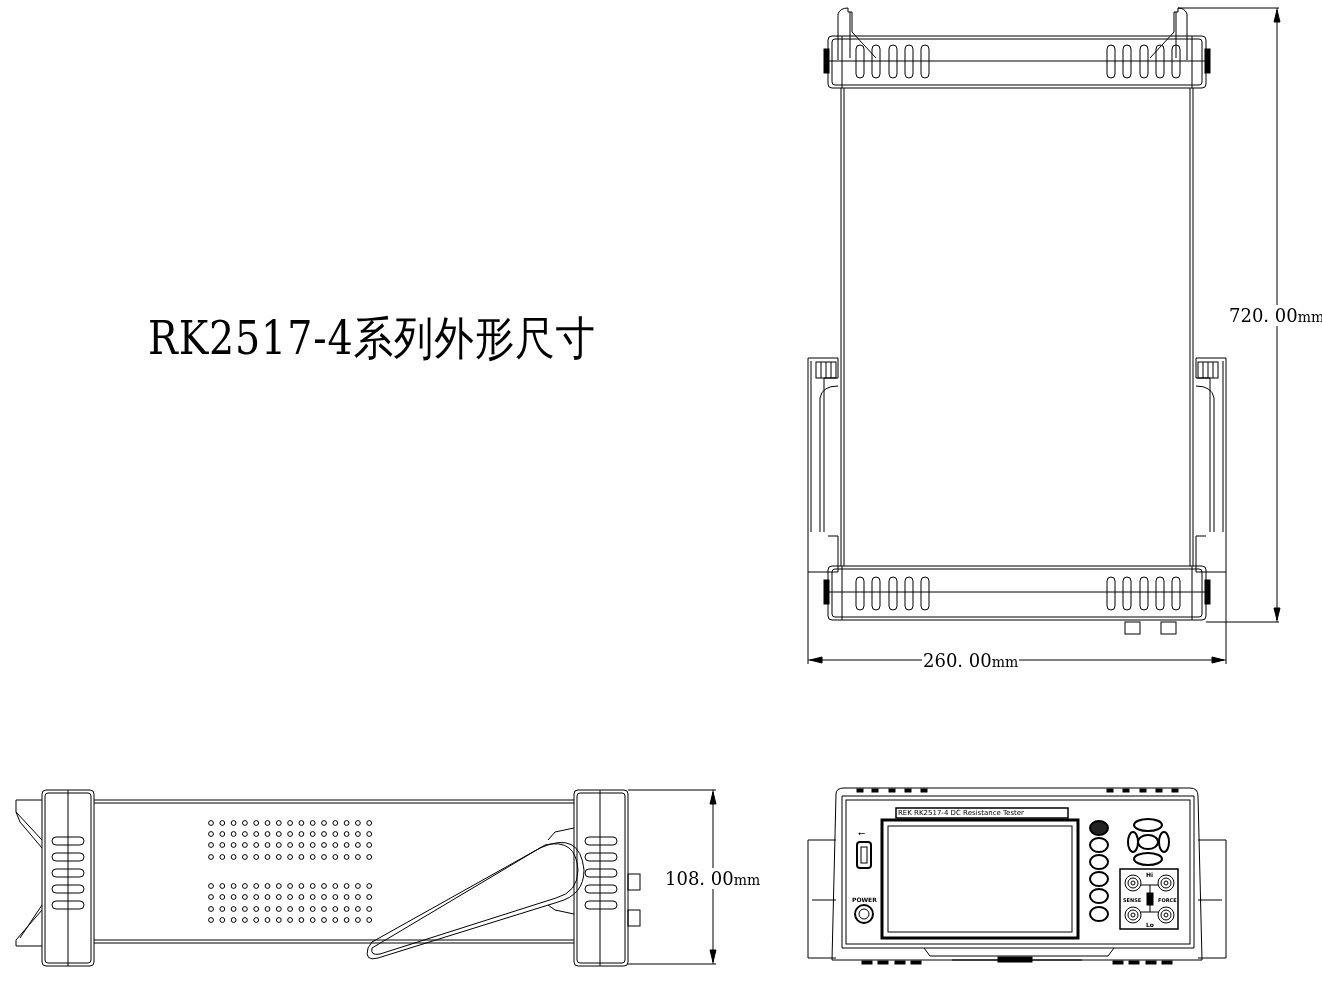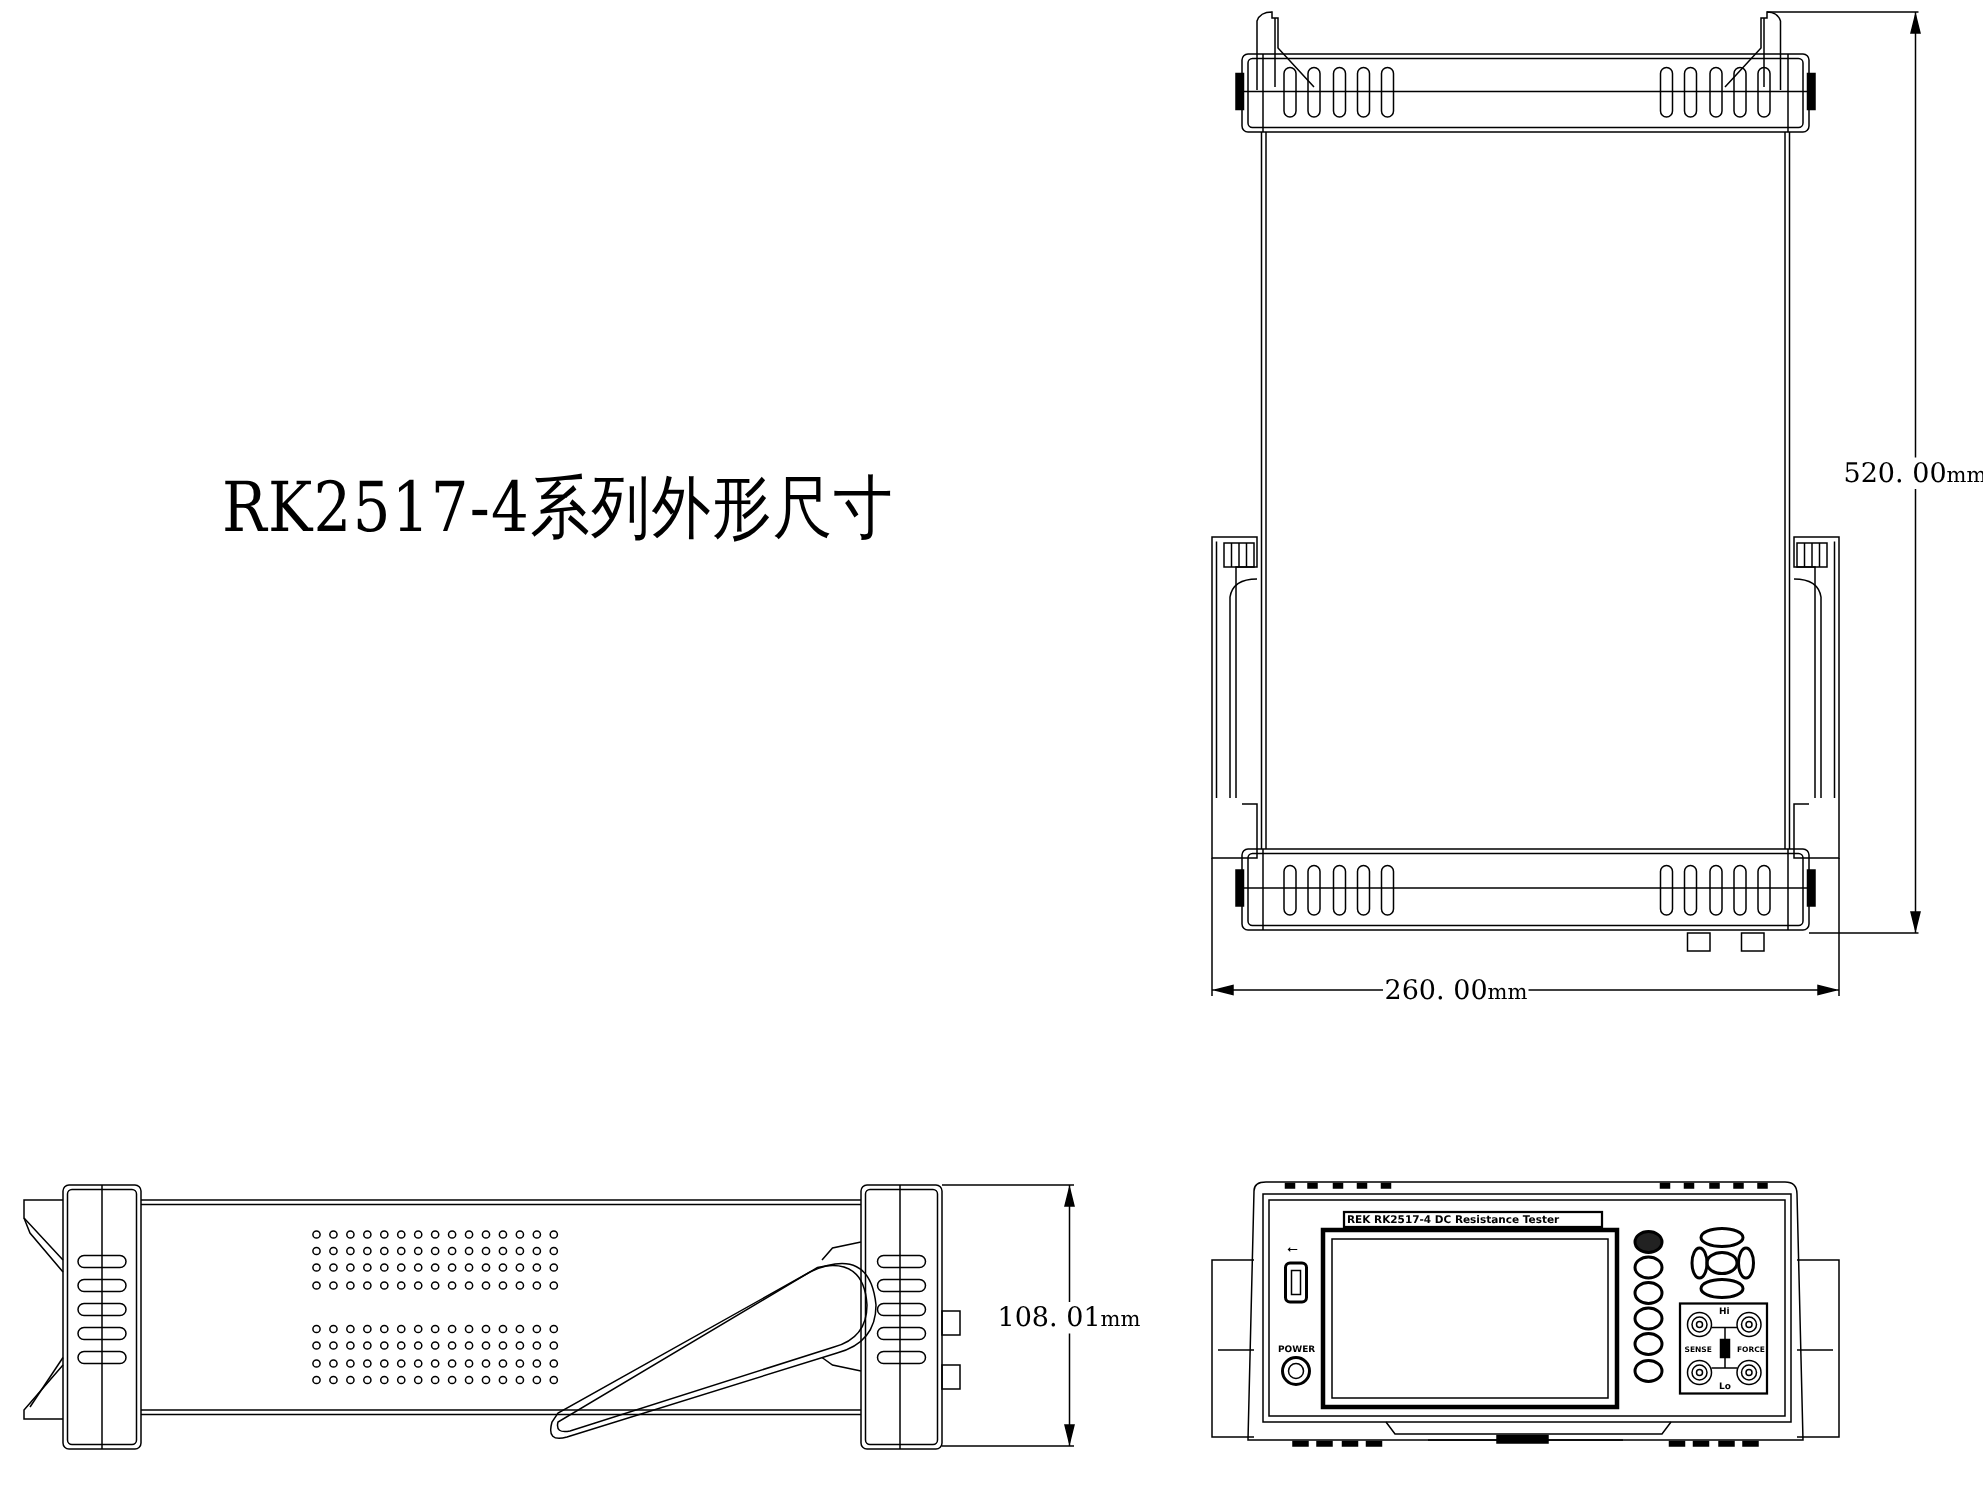--- a/index.html
+++ b/index.html
@@ -363,28 +363,28 @@
         <rect x="911" y="961" width="10" height="3"></rect>
       <rect x="1113" y="961" width="10" height="3"></rect>
         <rect x="1129" y="961" width="10" height="3"></rect>
         <rect x="1146" y="961" width="10" height="3"></rect>
         <rect x="1162" y="961" width="10" height="3"></rect>
     </g>
   </g>
 </svg>
 
 <div class="dim" style="left:1228px;top:305px;">
-  <span>520. 00</span><span class="u">mm</span>
+  <span>720. 00</span><span class="u">mm</span>
 </div>
 <div class="dim" style="left:922px;top:650px;">
   <span>260. 00</span><span class="u">mm</span>
 </div>
 <div class="dim" style="left:664px;top:868px;">
-  <span>108. 01</span><span class="u">mm</span>
+  <span>108. 00</span><span class="u">mm</span>
 </div>
 
-<div class="lbl" style="position:absolute;left:898px;top:808px;font-size:7px;font-weight:bold;line-height:10px;white-space:nowrap;">REK  RK2517-4  DC  Resistance  Tester</div>
+<div class="lbl" style="position:absolute;left:898px;top:808px;font-size:7px;font-weight:normal;line-height:10px;white-space:nowrap;">REK  RK2517-4  DC  Resistance  Tester</div>
 <div class="lbl" style="position:absolute;left:852px;top:896px;font-size:6px;font-weight:bold;">POWER</div>
 <div class="lbl" style="position:absolute;left:858px;top:828px;font-size:9px;">⭠</div>
 <div class="lbl" style="position:absolute;left:1146px;top:871px;font-size:6px;font-weight:bold;">Hi</div>
 <div class="lbl" style="position:absolute;left:1146px;top:921px;font-size:6px;font-weight:bold;">Lo</div>
 <div class="lbl" style="position:absolute;left:1123px;top:897px;font-size:5px;font-weight:bold;">SENSE</div>
 <div class="lbl" style="position:absolute;left:1158px;top:897px;font-size:5px;font-weight:bold;">FORCE</div>
 
 </body></html>

